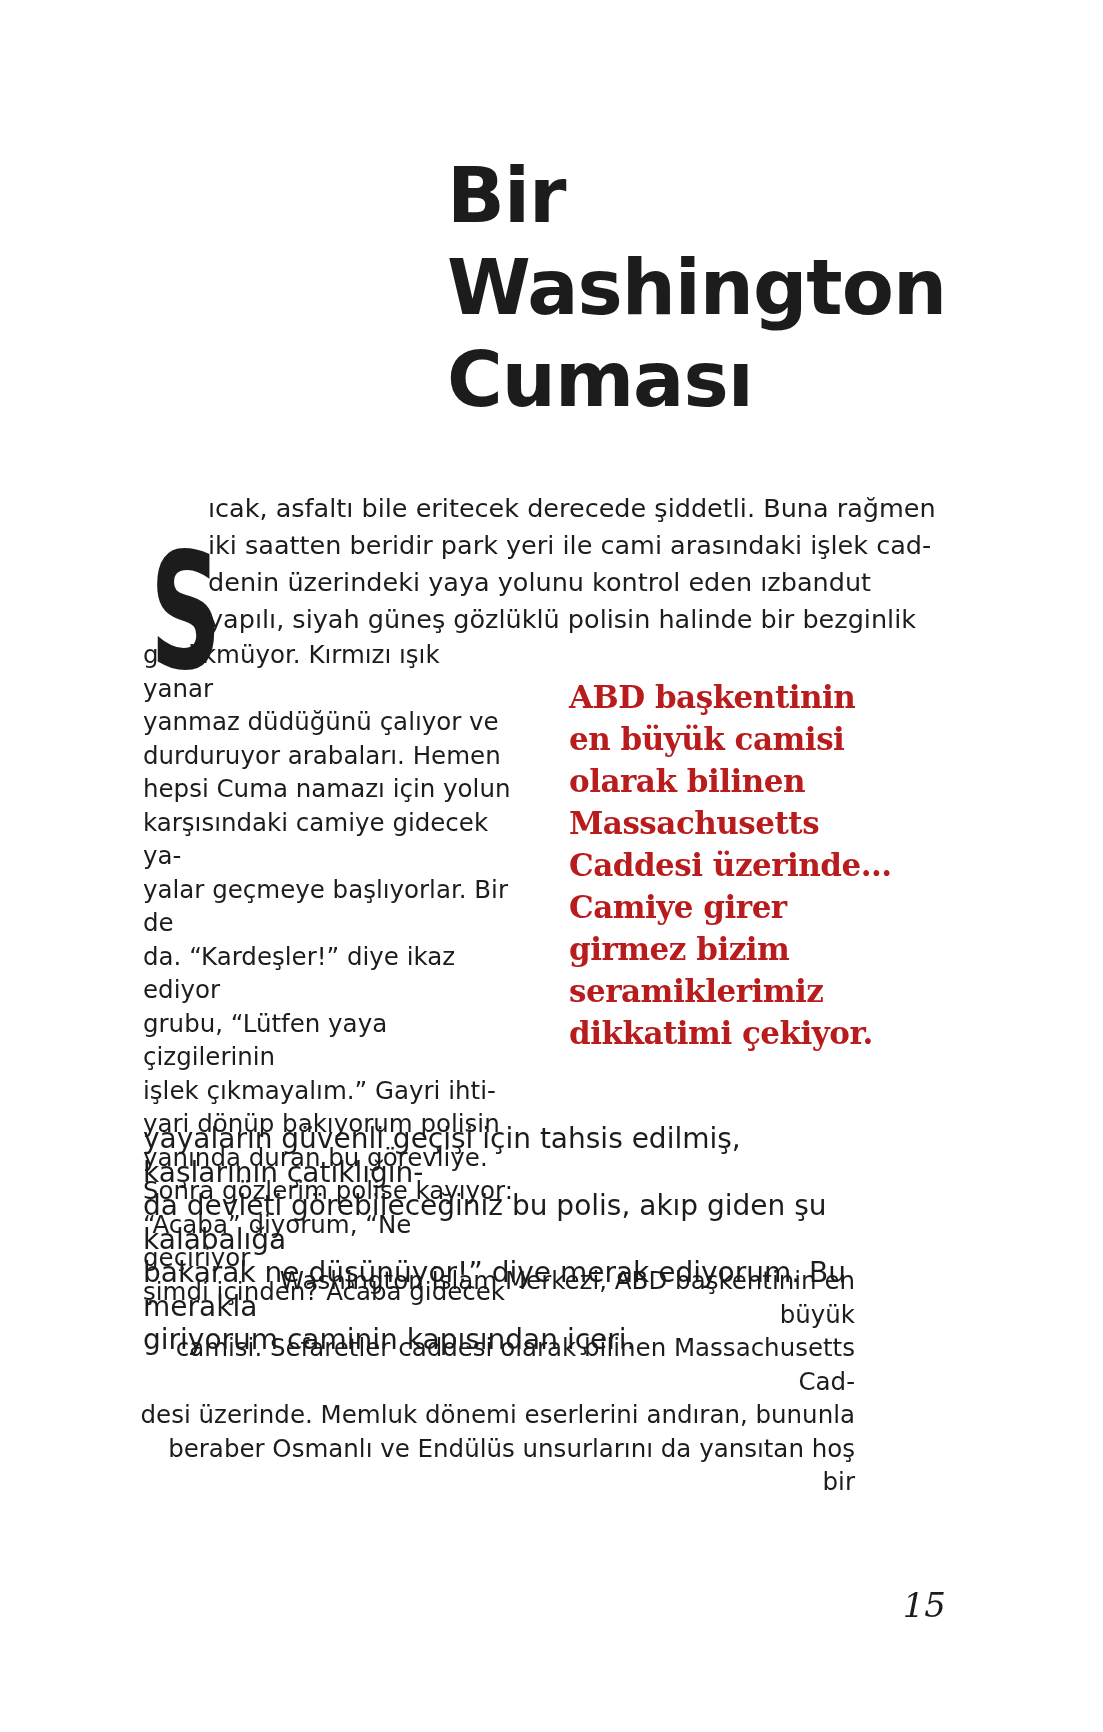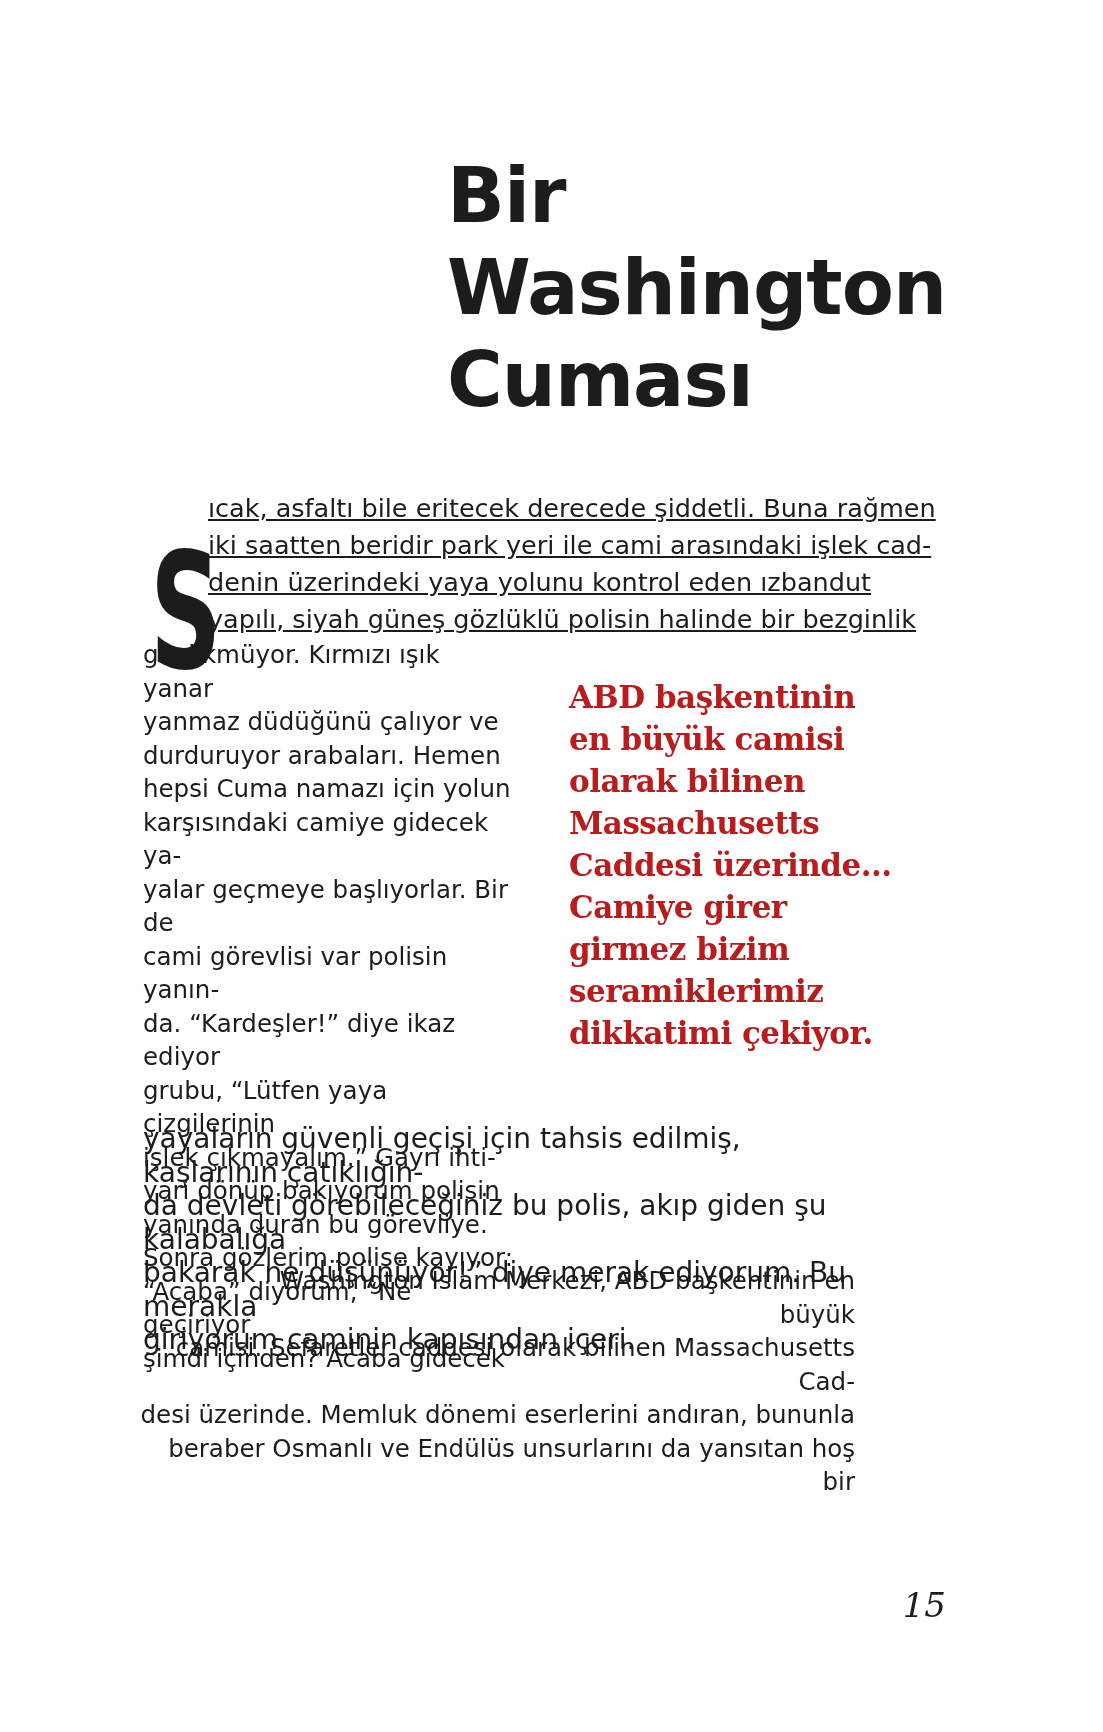--- a/index.html
+++ b/index.html
@@ -1,21 +1,21 @@
 <!DOCTYPE html>
 <html><head>
 <meta charset="utf-8">
 <style>
   html, body { margin:0; padding:0; background:#ffffff; }
   body { width:1103px; height:1732px; position:relative; overflow:hidden; }
   .title { position:absolute; right:157px; top:150px; 
     font-family:"DejaVu Sans", sans-serif; font-weight:bold; font-size:76px; line-height:92px; color:#1c1c1c; letter-spacing:-1px; }
   .body-text { position:absolute; font-family:"DejaVu Sans", sans-serif; font-size:25.5px; color:#1c1c1c; line-height:37px; }
   .line { white-space:nowrap; display:flex; justify-content:space-between; }
-  .line span { white-space:pre;text-decoration:underline; }
+  .line span { white-space:pre; }
   .dropcap { position:absolute; left:150px; top:543px; font-family:"DejaVu Sans", sans-serif; font-weight:bold;
     font-size:160px; line-height:140px; color:#1c1c1c; transform:scaleX(0.62); transform-origin:left top; }
   .pull { position:absolute; left:630px; top:748px; font-family:"DejaVu Serif", serif; font-weight:bold;
     font-size:31px; line-height:42px; color:#b91c1c; letter-spacing:-0.5px; }
   .pagenum { position:absolute; right:157px; top:1585px; font-family:"DejaVu Serif", serif; font-style:italic; font-size:34px; color:#1c1c1c;margin-left:32px; }
 </style>
 </head>
 <body>
 
 <div class="title">
@@ -41,21 +41,20 @@
     </div>
 </div>
 
 <div class="body-text" style="left:143px; top:638px; width:370px; font-size:24.5px; line-height:33.5px;">
   <div>gözükmüyor. Kırmızı ışık yanar</div>
   <div>yanmaz düdüğünü çalıyor ve</div>
   <div>durduruyor arabaları. Hemen</div>
   <div>hepsi Cuma namazı için yolun</div>
   <div>karşısındaki camiye gidecek ya-</div>
   <div>yalar geçmeye başlıyorlar. Bir de</div>
-  <div>cami görevlisi var polisin yanın-</div>
   <div>da. “Kardeşler!” diye ikaz ediyor</div>
   <div>grubu, “Lütfen yaya çizgilerinin</div>
   <div>işlek çıkmayalım.” Gayri ihti-</div>
   <div>yari dönüp bakıyorum polisin</div>
   <div>yanında duran bu görevliye.</div>
   <div>Sonra gözlerim polise kayıyor:</div>
   <div>“Acaba” diyorum, “Ne geçiriyor</div>
   <div>şimdi içinden? Acaba gidecek</div>
 </div>
 

